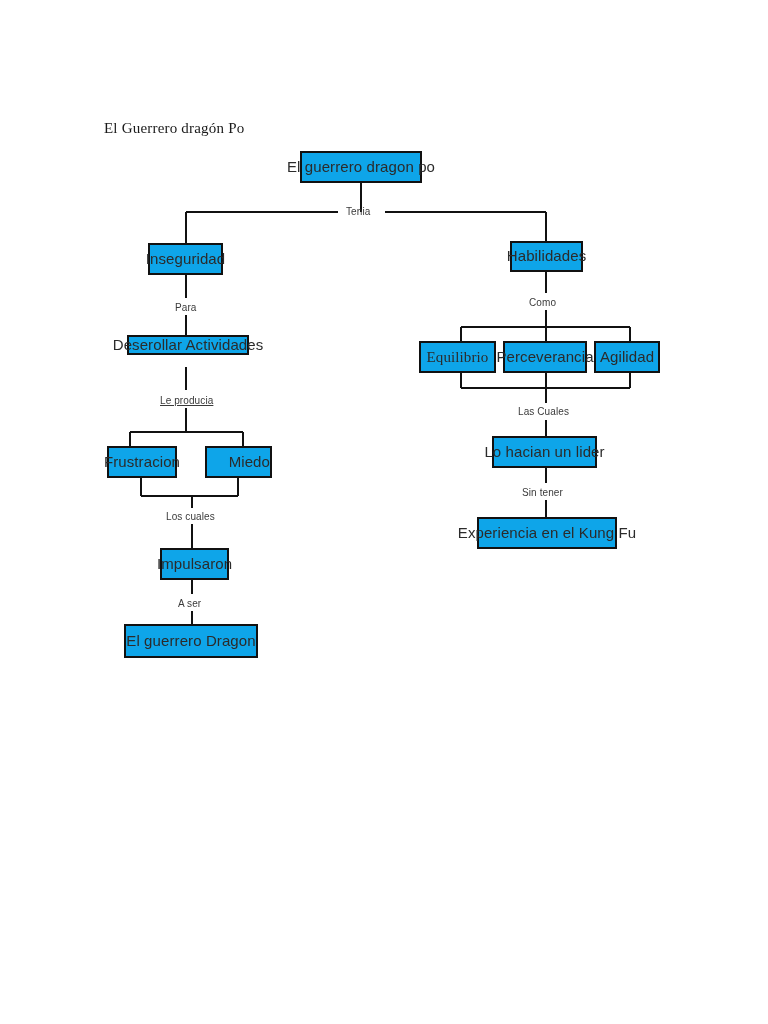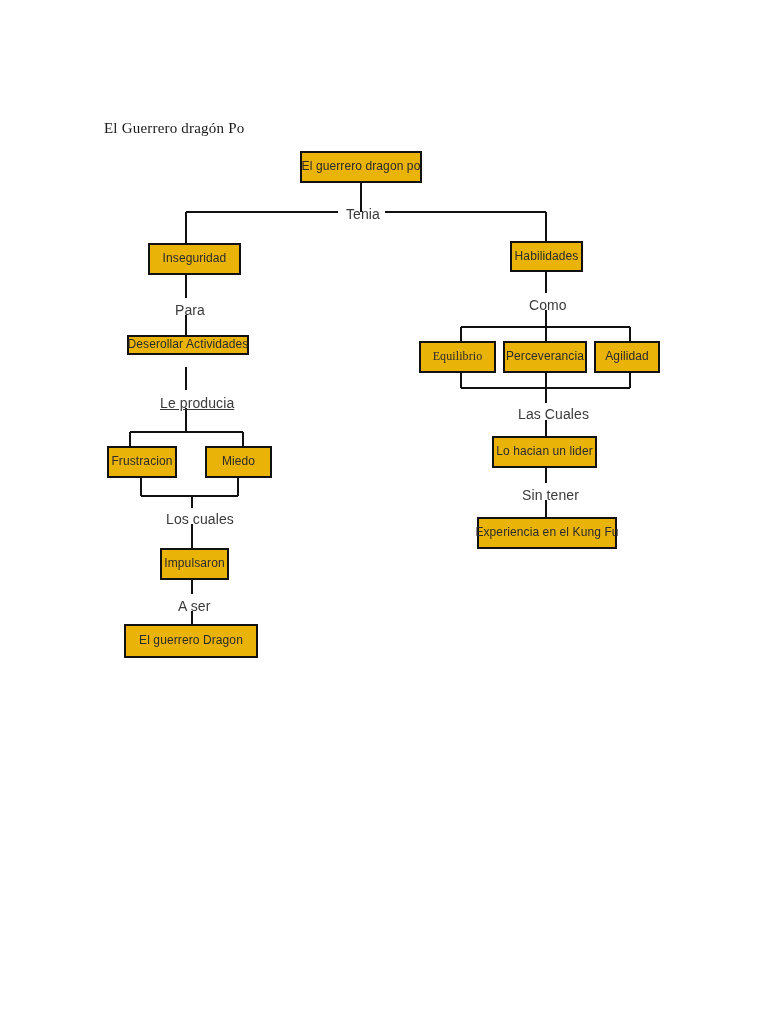--- a/index.html
+++ b/index.html
@@ -30,34 +30,34 @@
     font-size: 15px;
     color: #1a1a1a;
     white-space: nowrap;
     letter-spacing: 0.2px;
   }
   
   .node {
     position: absolute;
     box-sizing: border-box;
     border: 2.5px solid #111111;
-    background: #eab308;
+    background: #0ea5e9;
     display: flex;
     align-items: center;
     justify-content: center;
     color: #2b2b2b;
-    font-size: 12px;
+    font-size: 15px;
     line-height: 1.1;
     white-space: nowrap;
     letter-spacing: 0.1px;
   }
   
   .link-label {
     position: absolute;
-    font-size: 14px;
+    font-size: 10px;
     color: #3a3a3a;
     white-space: nowrap;
     letter-spacing: 0.1px;
   }
   .svg-layer {
     position: absolute;
     left: 0; top: 0;
     width: 768px;
     height: 1024px;
     pointer-events: none;
@@ -118,37 +118,37 @@
 
       <line x1="546" y1="468" x2="546" y2="483"></line>
       <line x1="546" y1="500" x2="546" y2="517"></line>
     </g>
   </svg>
 
   <div class="node" style="left:300px; top:151px; width:122px; height:32px;">
     <span>El guerrero dragon po</span>
   </div>
 
-  <div class="node" style="left:148px; top:243px; width:93px; height:32px;">
+  <div class="node" style="left:148px; top:243px; width:75px; height:32px;">
     <span>Inseguridad</span>
   </div>
 
   <div class="node" style="left:510px; top:241px; width:73px; height:31px;">
     <span>Habilidades</span>
   </div>
 
   <div class="node" style="left:127px; top:335px; width:122px; height:20px;">
     <span>Deserollar Actividades</span>
   </div>
 
   <div class="node" style="left:107px; top:446px; width:70px; height:32px;">
     <span>Frustracion</span>
   </div>
 
-  <div class="node" style="left:205px; top:446px; width:67px; height:32px;">
+  <div class="node" style="left:205px; top:446px; width:67px; height:32px;justify-content:flex-end;">
     <span>Miedo</span>
   </div>
 
   <div class="node" style="left:160px; top:548px; width:69px; height:32px;">
     <span>Impulsaron</span>
   </div>
 
   <div class="node" style="left:124px; top:624px; width:134px; height:34px;">
     <span>El guerrero Dragon</span>
   </div>

